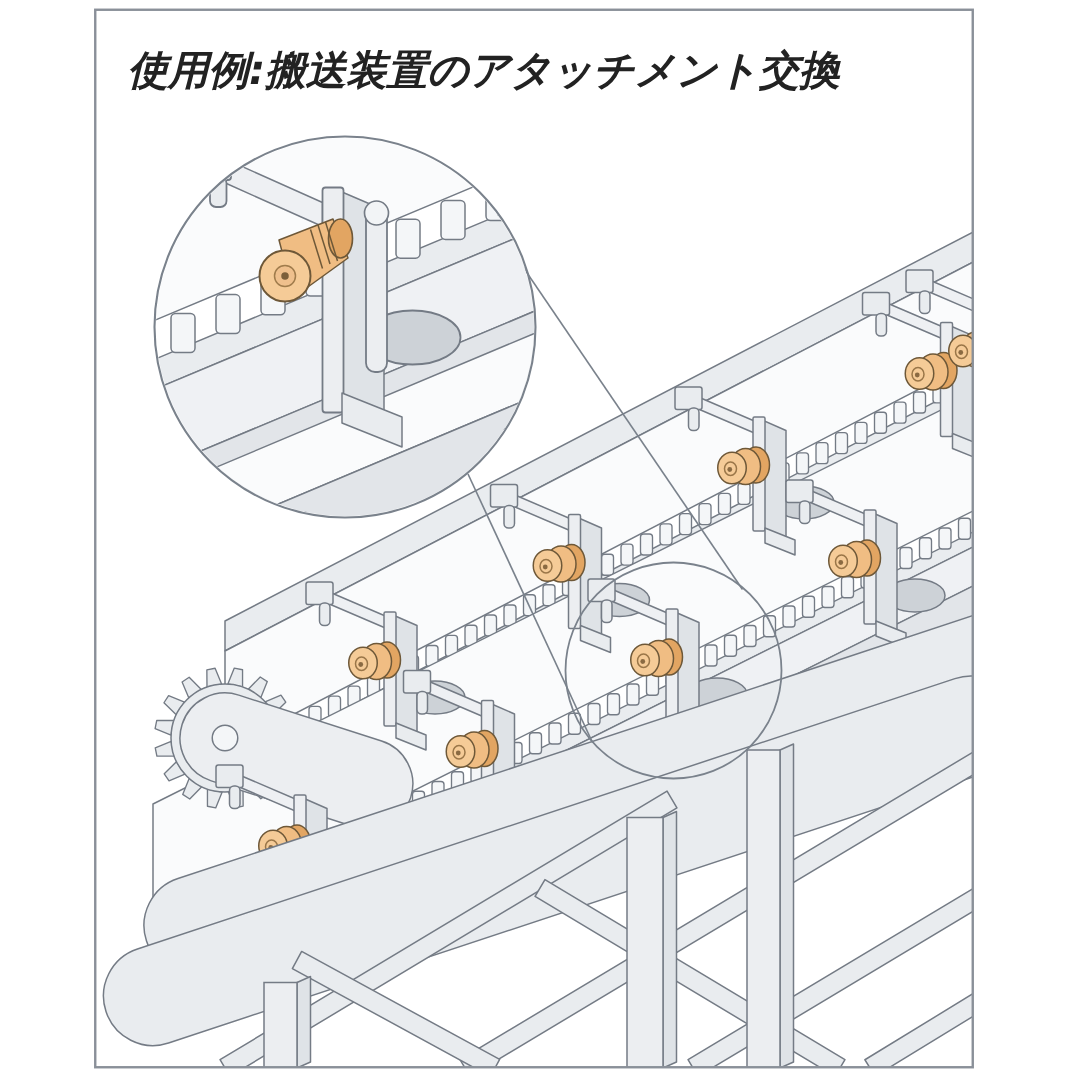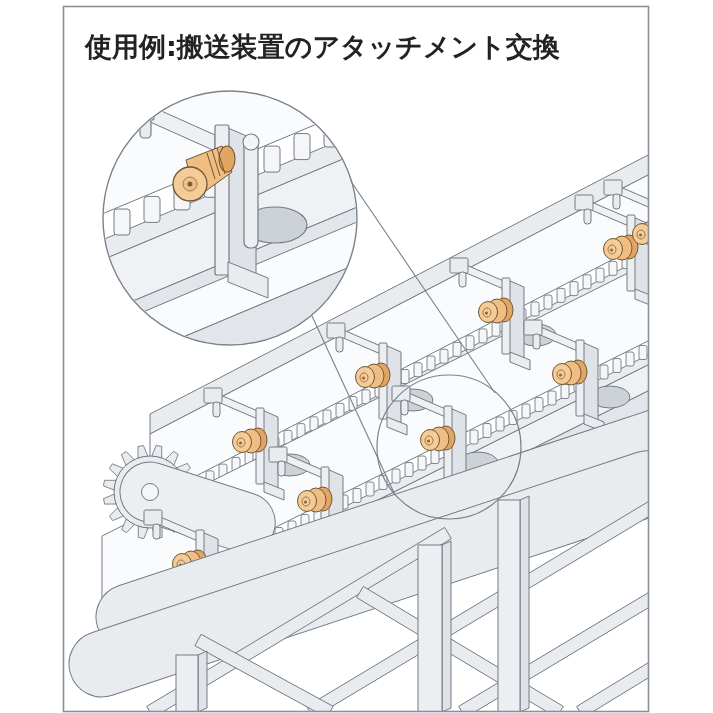--- a/index.html
+++ b/index.html
@@ -1,17 +1,17 @@
 <!DOCTYPE html>
 <html><head>
 <meta charset="utf-8">
 <style>
   html,body{margin:0;padding:0;background:#ffffff;}
   body{width:713px;height:713px;position:relative;font-family:"DejaVu Sans","Liberation Sans",sans-serif;}
-  #stage{position:absolute;left:0;top:0;}
+  #stage{position:absolute;left:0;top:0;font-style:italic;}
   svg{display:block;}
   .title-text{font-family:"DejaVu Sans","Liberation Sans",sans-serif;font-weight:600;}
 </style>
 </head>
 <body>
 
 <div id="stage">
 <svg id="scene" width="713" height="713" viewBox="0 0 713 713">
   <defs>
     <clipPath id="clipFrame">

